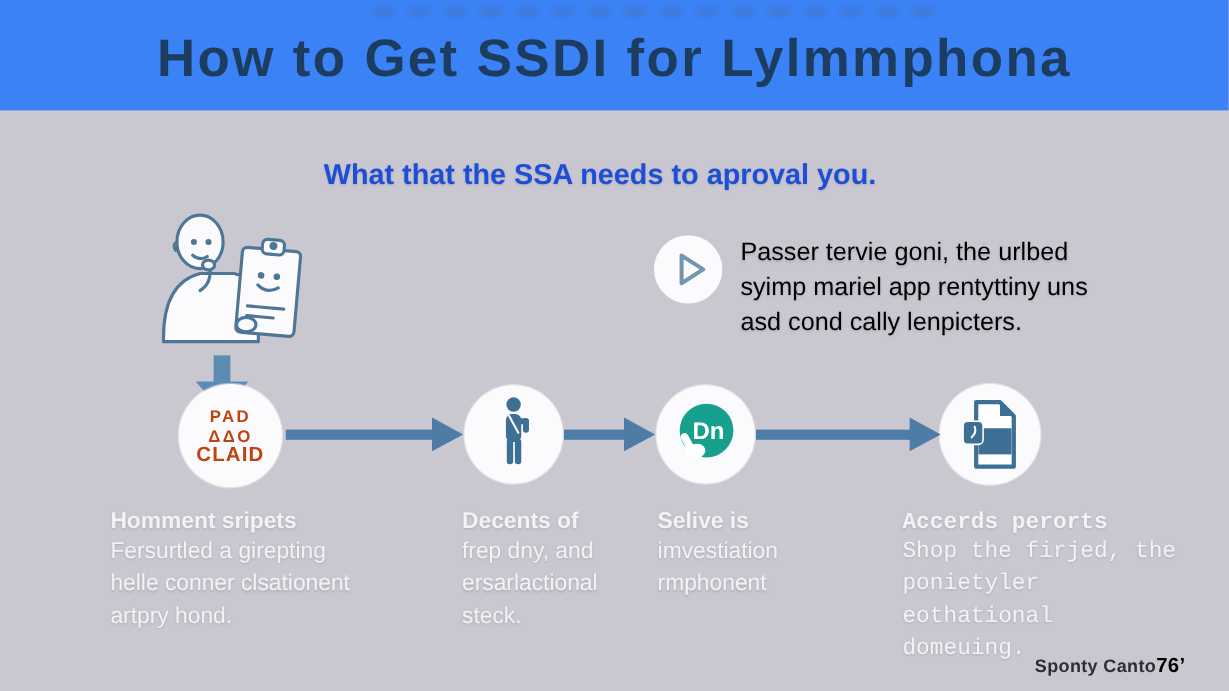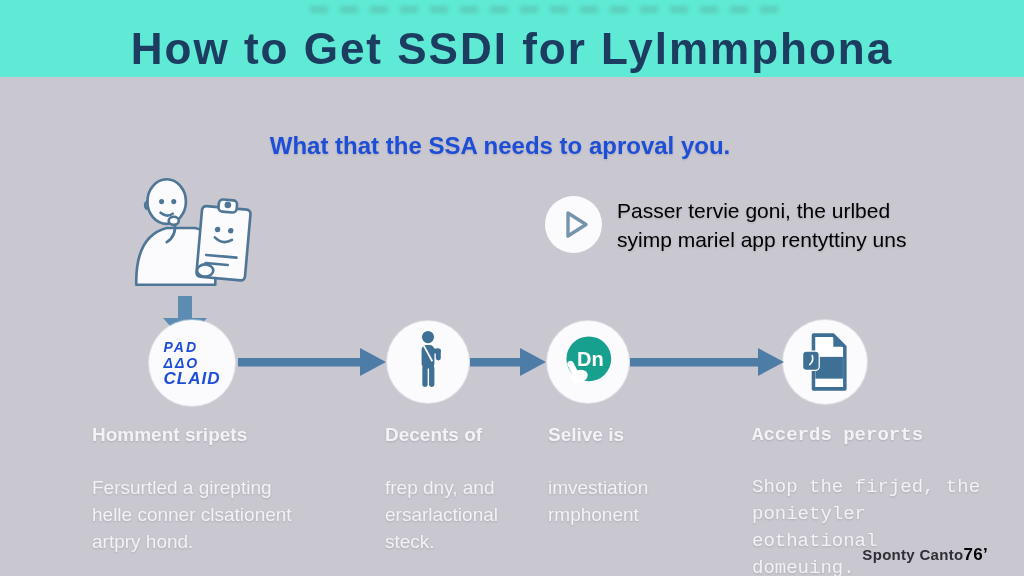--- a/index.html
+++ b/index.html
@@ -1,21 +1,21 @@
 <!DOCTYPE html>
 <html><head>
 <meta charset="utf-8">
 <style>
   html,body{margin:0;padding:0;}
   body{width:1024px;height:576px;overflow:hidden;background:#c9c8d0;
        font-family:"Liberation Sans", sans-serif;}
   .canvas{position:relative;width:1024px;height:576px;background:#c9c8d0;}
 
   
-  .header{position:absolute;left:0;top:0;width:1024px;height:77px;background:#5eead4;}
+  .header{position:absolute;left:0;top:0;width:1024px;height:92px;background:#3b82f6;}
   .artifact{position:absolute;left:310px;top:6px;width:470px;height:7px;opacity:.18;
             filter:blur(2px);
             background:repeating-linear-gradient(90deg,#555 0 18px,transparent 18px 30px);}
   .title{position:absolute;left:0;top:24px;width:1024px;text-align:center;
          font-size:44px;font-weight:bold;letter-spacing:2px;color:#1c3c60;}
 
   
   .subtitle{position:absolute;left:0;top:132px;width:1000px;text-align:center;
             font-size:24px;font-weight:bold;color:#1d4ed8;
             text-shadow:0 1px 2px rgba(90,90,110,.25);}
@@ -32,33 +32,33 @@
               text-shadow:0 1px 2px rgba(90,90,110,.25);}
 
   
   .step-circle{position:absolute;background:#fbfbfd;border-radius:50%;
                display:flex;align-items:center;justify-content:center;
                box-shadow:0 0 0 1px rgba(255,255,255,.4);}
   .c1{left:149px;top:320px;width:86px;height:86px;}
   .c2{left:387px;top:321px;width:82px;height:82px;}
   .c3{left:547px;top:321px;width:82px;height:82px;}
   .c4{left:783px;top:320px;width:84px;height:84px;}
-  .claim-text{color:#1d4ed8;font-weight:bold;line-height:16px;font-style:italic;}
+  .claim-text{color:#c2410c;font-weight:bold;text-align:center;line-height:16px;}
   .claim-text .l1,.claim-text .l2{font-size:14px;letter-spacing:2px;display:block;}
   .claim-text .l3{font-size:17px;letter-spacing:1px;display:block;}
 
   .flow-arrow{position:absolute;top:348px;height:28px;}
   .a1{left:238px;width:148px;}
   .a2{left:470px;width:76px;}
   .a3{left:630px;width:154px;}
 
   
   .col{position:absolute;top:424px;color:#f3f2f5;font-size:19px;
        text-shadow:0 1px 2px rgba(90,90,110,.25);}
-  .col .head{font-weight:bold;margin-bottom:28px;}
+  .col .head{font-weight:bold;margin-bottom:0;}
   .col .line{line-height:27px;}
   .col1{left:92px;width:260px;}
   .col2{left:385px;width:190px;}
   .col3{left:548px;width:190px;}
   .col4{left:752px;width:240px;font-family:Liberation Mono, monospace;}
 
   
   .brand{position:absolute;right:36px;top:545px;font-size:15px;font-weight:bold;
          color:#2e2e36;letter-spacing:.3px;}
   .brand .num{color:#000000;font-size:17px;}
@@ -111,20 +111,21 @@
   </svg>
 
   <div class="play-circle">
     <svg viewBox="0 0 57 57" width="57" height="57">
       <polygon points="23,17 41,28.5 23,40" fill="none" stroke="#7595ad" stroke-width="3.4" stroke-linejoin="round"></polygon>
     </svg>
   </div>
   <div class="intro-text">
     <div class="line">Passer tervie goni, the urlbed</div>
     <div class="line">syimp mariel app rentyttiny uns</div>
+    <div class="line">asd cond cally lenpicters.</div>
   </div>
 
   <div class="step-circle c1">
     <div class="claim-text">
       <span class="l1">PAD</span>
       <span class="l2">ΔΔO</span>
       <span class="l3">CLAID</span>
     </div>
   </div>
 

